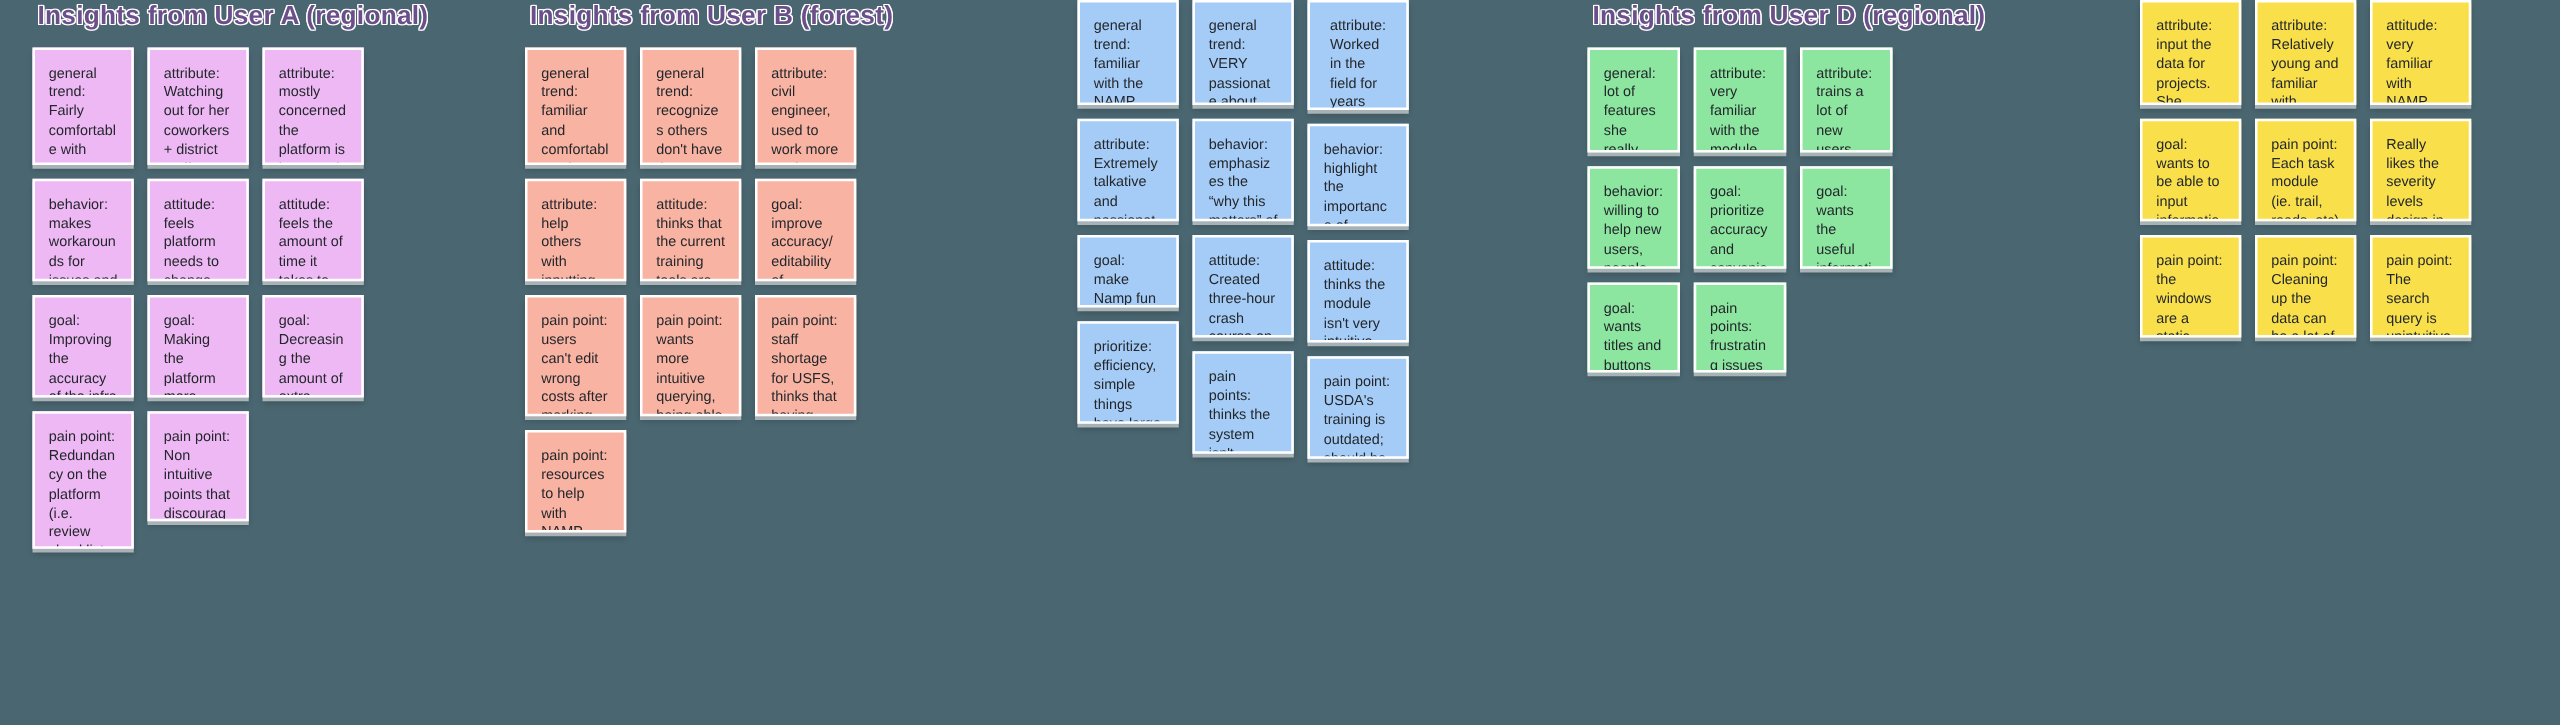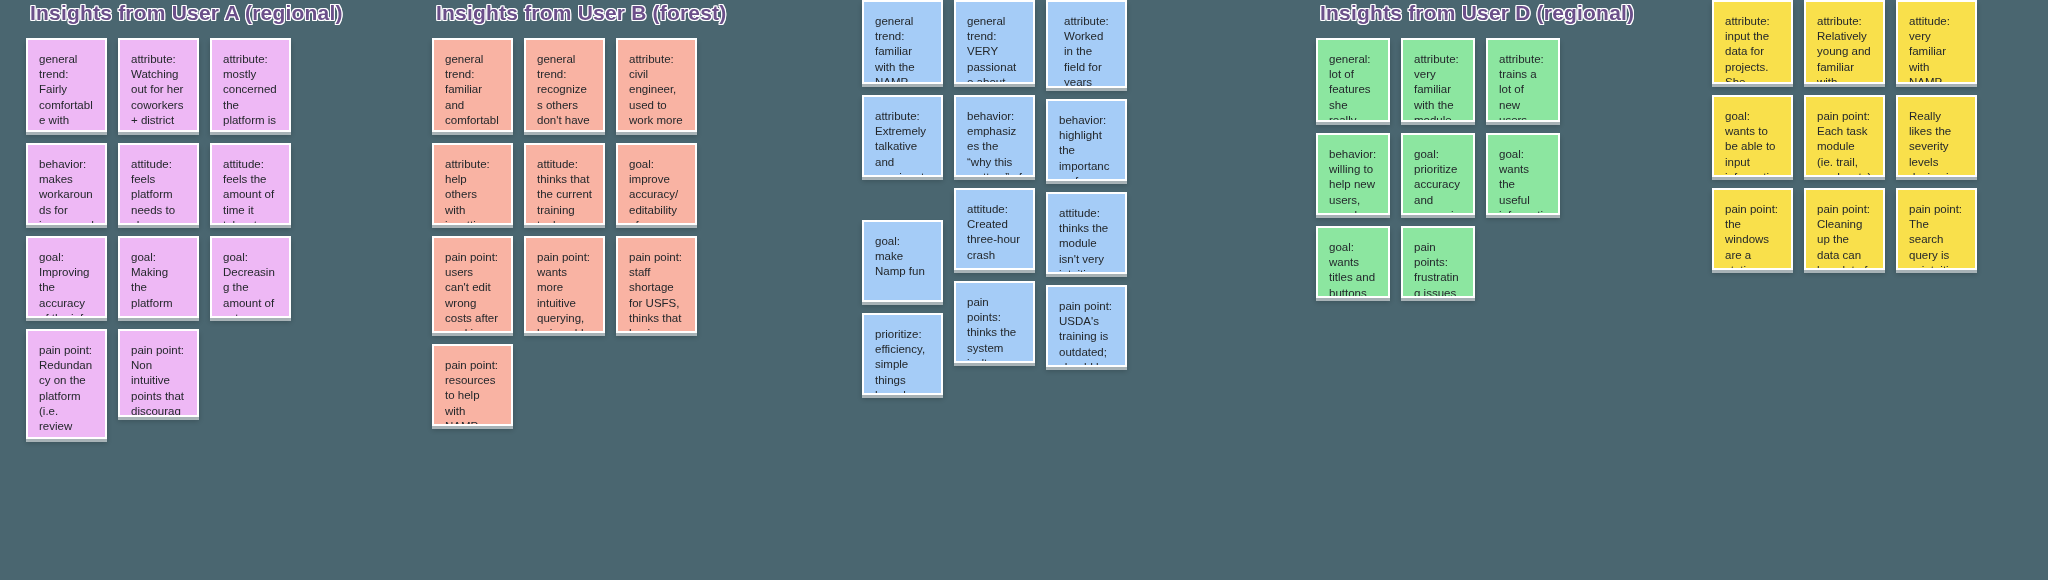--- a/index.html
+++ b/index.html
@@ -59,23 +59,23 @@
   }
 
   .c-purple{background:#eeb8f5;}
   .c-salmon{background:#f9b3a3;}
   .c-blue{background:#a5ccf7;}
   .c-green{background:#8ce6a0;}
   .c-yellow{background:#f9e04b;}
 
   
   #sec-a{left:14px;padding-left:12px;}
-  #sec-b{left:432px;}
+  #sec-b{left:420px;}
   #sec-c{left:862px;}
-  #sec-d{left:1316px;}
+  #sec-d{left:1270px;}
   #sec-e{left:1712px;}
 </style>
 </head>
 <body>
 
 <div id="board">
   <div class="section" id="sec-a">
       <div class="section-title">Insights from User A (regional)</div>
       <div class="grid">
         <div class="col" style="width: 81px;">
@@ -116,21 +116,21 @@
           <div class="note c-salmon" style="height: 82px;">goal: improve accuracy/ editability of information.</div>
           <div class="note c-salmon" style="height: 97px;">pain point: staff shortage for USFS, thinks that having specific data stewards would streamline processes</div>
         </div>
       </div>
     </div>
   <div class="section" id="sec-c">
       <div class="grid">
         <div class="col" style="width: 81px;">
           <div class="note c-blue" style="height: 84px;">general trend: familiar with the NAMP, want the system to have better workflow.</div>
           <div class="note c-blue" style="height: 82px;">attribute: Extremely talkative and passionate about her job / NAMP</div>
-          <div class="note c-blue" style="height: 82px; margin-top: 32px;">goal: make Namp fun</div>
+          <div class="note c-blue" style="height: 58px;">goal: make Namp fun</div>
           <div class="note c-blue" style="height: 82px;">prioritize: efficiency, simple things have large amounts of steps</div>
         </div>
         <div class="col" style="width: 81px;">
           <div class="note c-blue" style="height: 84px;">general trend: VERY passionate about the limitations of the system</div>
           <div class="note c-blue" style="height: 82px;">behavior: emphasizes the “why this matters” of things to new hires.</div>
           <div class="note c-blue" style="height: 82px;">attitude: Created three-hour crash course on NAMP module for new hires</div>
           <div class="note c-blue" style="height: 82px;">pain points: thinks the system isn't designed to handle large amounts of data and the new law</div>
         </div>
         <div class="col" style="width: 81px;">
           <div class="note c-blue" style="height: 88px; padding-left: 16px;">attribute: Worked in the field for years</div>

